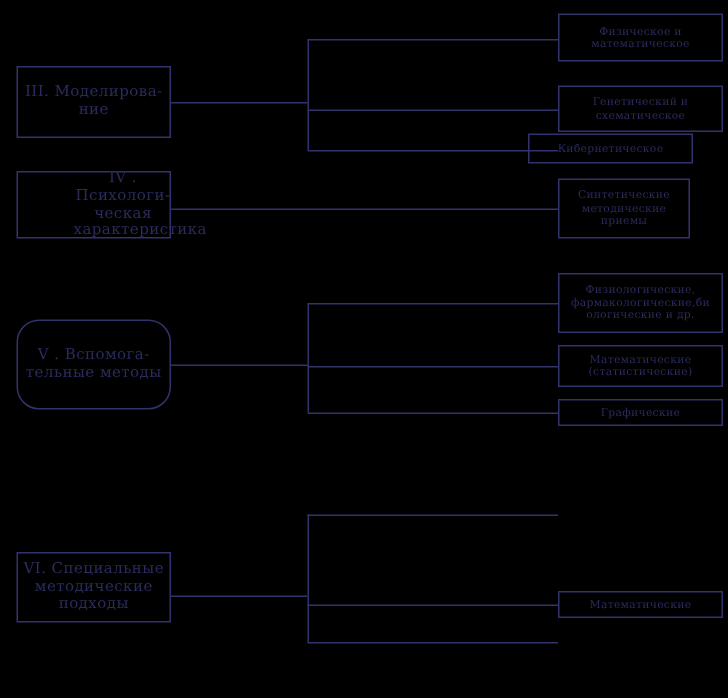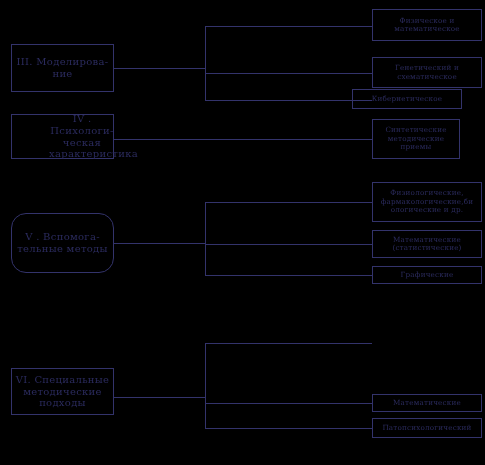--- a/index.html
+++ b/index.html
@@ -113,16 +113,13 @@
 подходы</div>
     </div>
     <div class="conn conn-h" style="left: 114px; top: 397px; width: 91px;"></div>
     <div class="conn conn-v" style="left: 205px; top: 343px; height: 85px;"></div>
     <div class="conn conn-h" style="left: 205px; top: 343px; width: 167px;"></div>
     <div class="conn conn-h" style="left: 205px; top: 403px; width: 167px;"></div>
     <div class="node node-right" style="left: 372px; top: 394px; width: 110px; height: 18px;">
       <div class="node-inner">Математические</div>
     </div>
     <div class="conn conn-h" style="left: 205px; top: 428px; width: 167px;"></div>
-    <div class="node node-right" style="left: 372px; top: 418px; width: 110px; height: 20px;">
-      <div class="node-inner">Патопсихологический</div>
-    </div>
   </div>
 
 </body></html>

